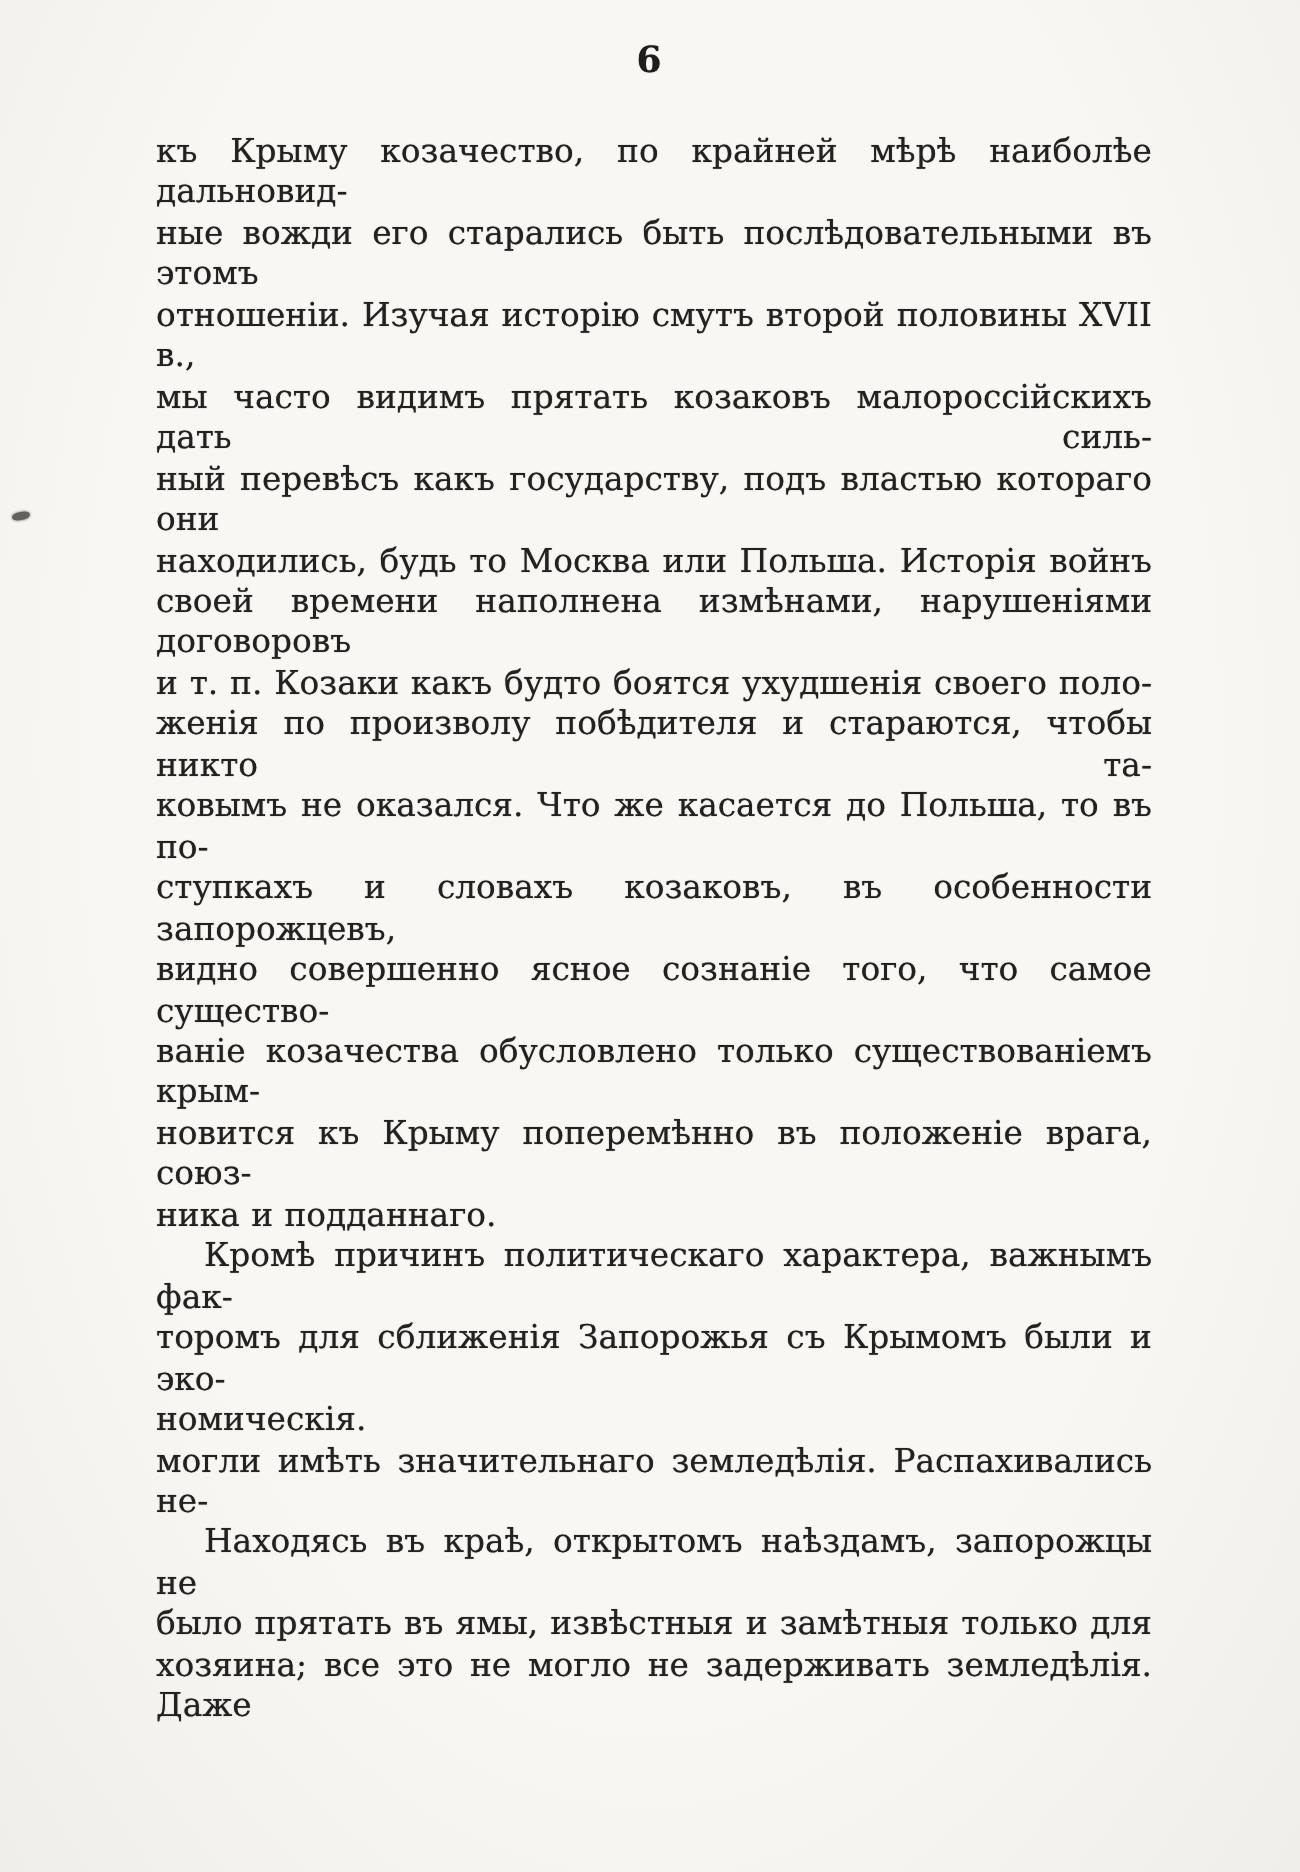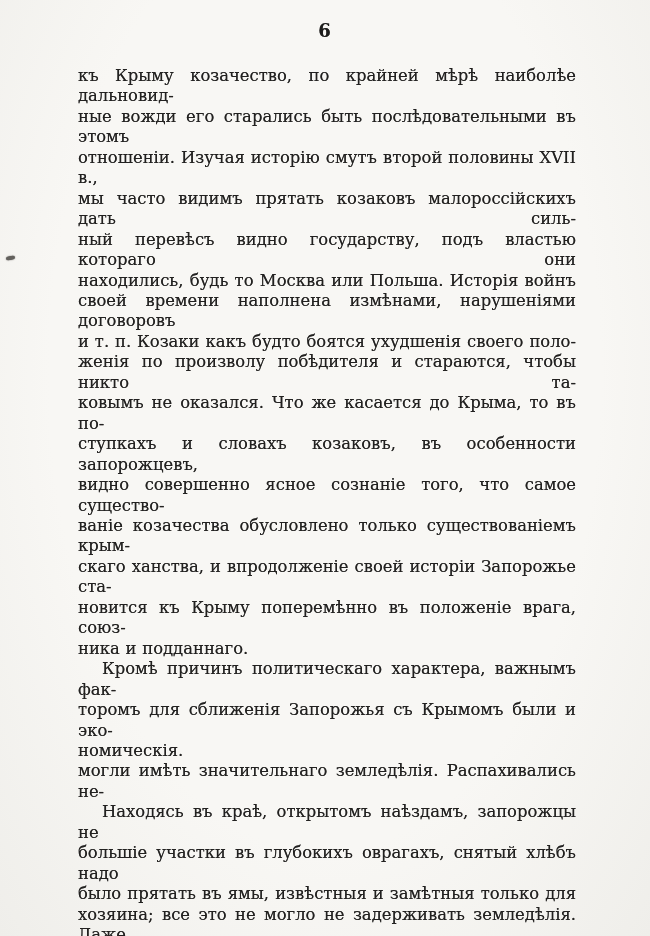--- a/index.html
+++ b/index.html
@@ -74,39 +74,37 @@
   <div class="page-number">6</div>
 
   <div class="margin-mark"></div>
 
   <div class="text-block">
       <div class="paragraph">
         <div class="line">къ Крыму козачество, по крайней мѣрѣ наиболѣе дальновид-</div>
         <div class="line">ные вожди его старались быть послѣдовательными въ этомъ</div>
         <div class="line">отношеніи. Изучая исторію смутъ второй половины XVII в.,</div>
         <div class="line">мы часто видимъ прятать козаковъ малороссійскихъ дать силь-</div>
-        <div class="line">ный перевѣсъ видно государству, подъ властью котораго они</div>
+        <div class="line">ный перевѣсъ какъ государству, подъ властью котораго они</div>
         <div class="line">находились, будь то Москва или Польша. Исторія войнъ</div>
         <div class="line">своей времени наполнена измѣнами, нарушеніями договоровъ</div>
         <div class="line">и т. п. Козаки какъ будто боятся ухудшенія своего поло-</div>
         <div class="line">женія по произволу побѣдителя и стараются, чтобы никто та-</div>
-        <div class="line">ковымъ не оказался. Что же касается до Крыма, то въ по-</div>
+        <div class="line">ковымъ не оказался. Что же касается до Польша, то въ по-</div>
         <div class="line">ступкахъ и словахъ козаковъ, въ особенности запорожцевъ,</div>
         <div class="line">видно совершенно ясное сознаніе того, что самое существо-</div>
         <div class="line">ваніе козачества обусловлено только существованіемъ крым-</div>
-        <div class="line">скаго ханства, и впродолженіе своей исторіи Запорожье ста-</div>
         <div class="line">новится къ Крыму поперемѣнно въ положеніе врага, союз-</div>
         <div class="line last">ника и подданнаго.</div>
       </div>
       <div class="paragraph">
         <div class="line indent">Кромѣ причинъ политическаго характера, важнымъ фак-</div>
         <div class="line">торомъ для сближенія Запорожья съ Крымомъ были и эко-</div>
         <div class="line last">номическія.</div>
       </div>
       <div class="paragraph">
         <div class="line">могли имѣть значительнаго земледѣлія. Распахивались не-</div>
         <div class="line indent">Находясь въ краѣ, открытомъ наѣздамъ, запорожцы не</div>
-        <div class="line">большіе участки въ глубокихъ оврагахъ, снятый хлѣбъ надо</div>
         <div class="line">было прятать въ ямы, извѣстныя и замѣтныя только для</div>
         <div class="line">хозяина; все это не могло не задерживать земледѣлія. Даже</div>
       </div>
     </div>
 </div>
 
 </body></html>

